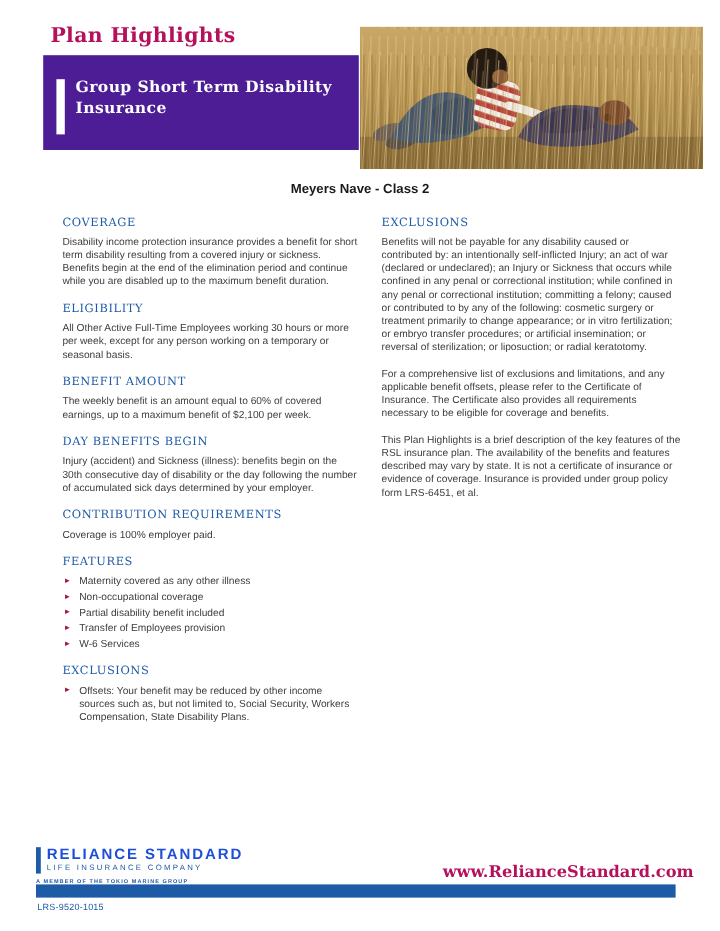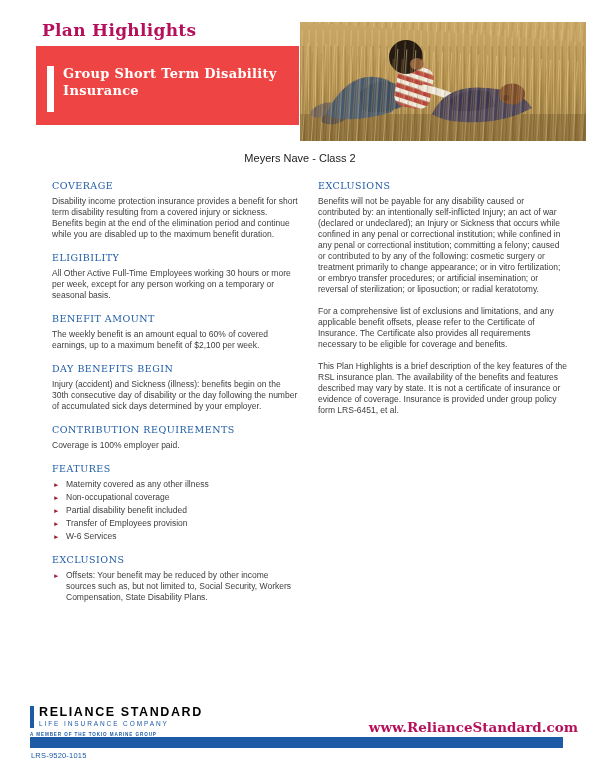--- a/index.html
+++ b/index.html
@@ -9,38 +9,38 @@
     font-family:"Liberation Sans", sans-serif; overflow:hidden;
   }
   
   .doc-title {
     position:absolute; left:42px; top:20px;
     font-family:"DejaVu Serif", serif; font-weight:bold;
     font-size:17px; letter-spacing:0.3px; color:#b5105b;
   }
   .banner {
     position:absolute; left:36px; top:46px; width:263px; height:79px;
-    background:#ef4444;
+    background:#4c1d95;
   }
   .banner-accent {
     position:absolute; left:11px; top:20px; width:7px; height:46px; background:#ffffff;
   }
   .banner-title {
     position:absolute; left:27px; top:19px; width:225px;
     font-family:"DejaVu Serif", serif; font-weight:bold;
     font-size:13px; line-height:17px; letter-spacing:0.3px; color:#ffffff;
   }
   .hero {
     position:absolute; left:300px; top:22px; width:286px; height:119px; overflow:hidden;
   }
   .hero svg { display:block; width:286px; height:119px; }
   
   .subtitle {
     position:absolute; left:0; top:152px; width:100%;
-    text-align:center; font-weight:normal; font-size:11px; color:#1a1a1a;
+    text-align:center; font-weight:bold; font-size:11px; color:#1a1a1a;
   }
   
   .col { position:absolute; top:180px; }
   .col-left  { left:52px;  width:246px; }
   .col-right { left:318px; width:249px; }
   .section { margin-bottom:12px; }
   .section h3 {
     font-family:"DejaVu Serif", serif; font-weight:normal;
     font-size:9.5px; letter-spacing:0.5px; color:#1d5ba6; margin-bottom:5px;
   }
@@ -52,21 +52,21 @@
   ul.bullets li { display:flex; font-size:8.5px; line-height:11px; color:#3d3d3d; margin-bottom:2px; }
   ul.bullets li .arrow {
     flex:0 0 14px; color:#9e1b34; font-size:6.5px; line-height:11px; padding-left:1px;
   }
   ul.bullets li .btext { flex:1; }
   
   .footer-logo { position:absolute; left:30px; top:706px; }
   .logo-row { display:flex; align-items:stretch; }
   .logo-bar { width:4px; background:#1d5ba6; margin-right:5px; }
   .logo-name {
-    color:#000000; font-weight:bold; font-size:12.5px; letter-spacing:1.6px; line-height:13px;
+    color:#1d4ed8; font-weight:bold; font-size:12.5px; letter-spacing:1.6px; line-height:13px;
   }
   .logo-sub {
     color:#1d5ba6; font-size:6.5px; letter-spacing:1.9px; line-height:8px; margin-top:1px;
   }
   .logo-member {
     color:#1d5ba6; font-weight:bold; font-size:4.6px; letter-spacing:0.9px; margin-top:4px;
   }
   .website {
     position:absolute; right:22px; top:719px;
     font-family:"DejaVu Serif", serif; font-weight:bold;

